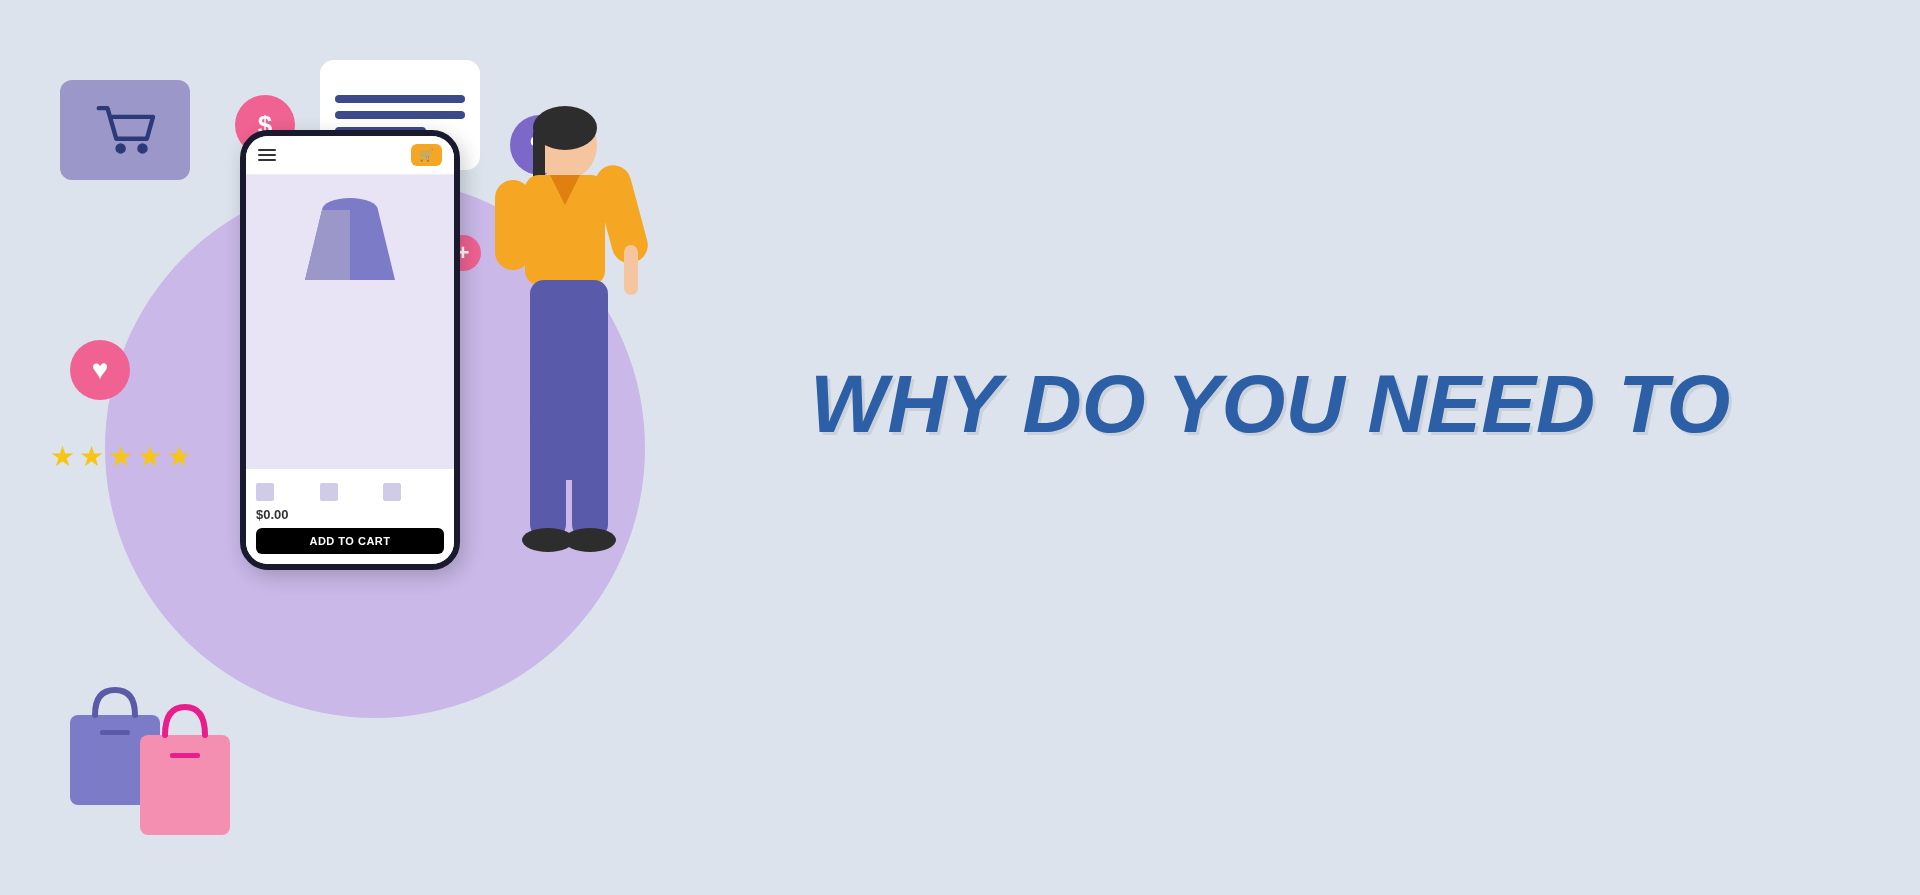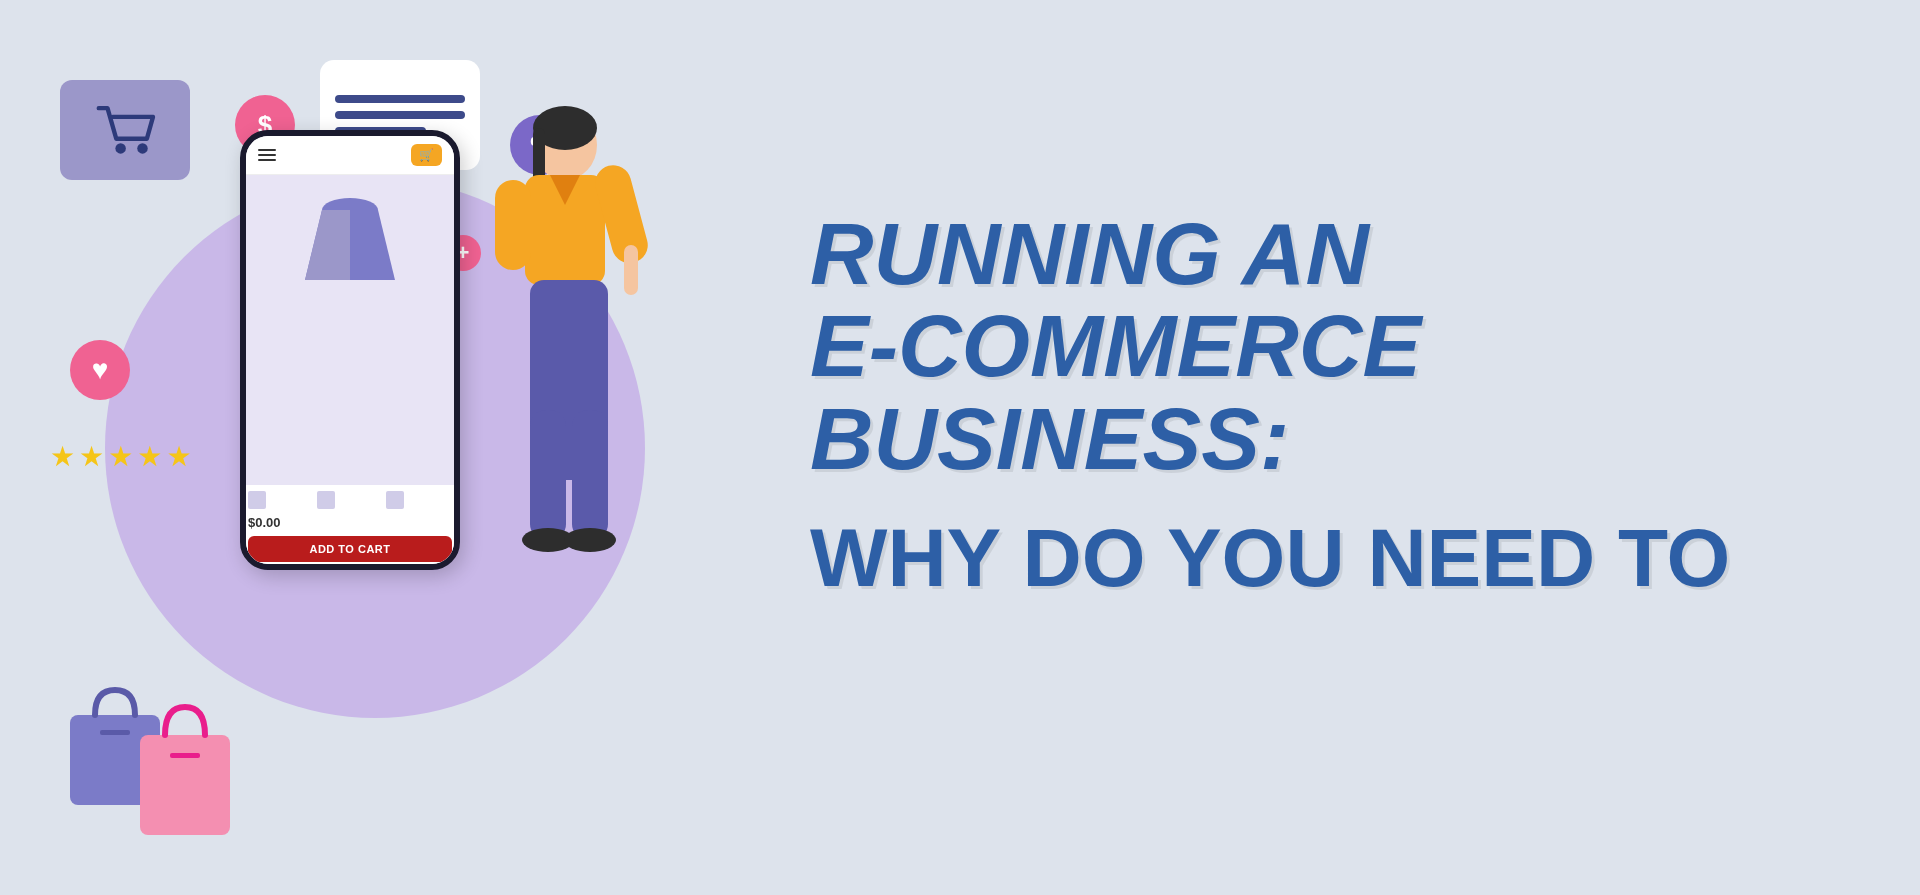--- a/index.html
+++ b/index.html
@@ -245,35 +245,35 @@
       display: flex;
       flex-direction: column;
       align-items: center;
       padding: 10px;
       background: #e8e4f5;
     }
 
     .phone-product-info {
       background: white;
       width: 100%;
-      padding: 2px;
+      padding: 10px;
       display: flex;
       flex-direction: column;
       gap: 6px;
       margin-top: auto;
     }
 
     .phone-price {
       font-size: 13px;
       color: #333;
       font-weight: bold;
     }
 
     .add-to-cart-btn {
-      background: #b91c1c;
+      background: #000000;
       color: white;
       border: none;
       border-radius: 6px;
       padding: 7px 12px;
       font-size: 11px;
       font-weight: bold;
       cursor: pointer;
       text-align: center;
       letter-spacing: 0.5px;
     }
@@ -340,20 +340,21 @@
       margin-bottom: 30px;
     }
 
     .sub-title {
       font-family: Arial Black, Arial, sans-serif;
       font-size: 82px;
       font-weight: 900;
       color: #2d5fa6;
       line-height: 1.05;
       text-transform: uppercase;
+      font-style: italic;
       text-shadow: 3px 3px 0px rgba(0,0,0,0.08);
     }
 
     
     svg.bag-svg { overflow: visible; }
   </style>
 </head>
 <body>
 
 <div class="page-wrapper">
@@ -466,23 +467,19 @@
       <ellipse cx="98" cy="450" rx="26" ry="12" fill="#2d2d2d"></ellipse>
 
       <ellipse cx="140" cy="450" rx="26" ry="12" fill="#2d2d2d"></ellipse>
 
       <polygon points="100,85 130,85 115,115" fill="#e08010"></polygon>
     </svg>
 
   </div>
 
   <div class="text-area">
-    <div class="main-title">
-      <span>RUNNING AN</span><br>
-      <span>E-COMMERCE BUSINESS:</span>
-    </div>
     <div class="sub-title">
       <span>WHY DO YOU NEED TO</span><br>
       <br>
     </div>
   </div>
 
 </div>
 
 </body></html>

